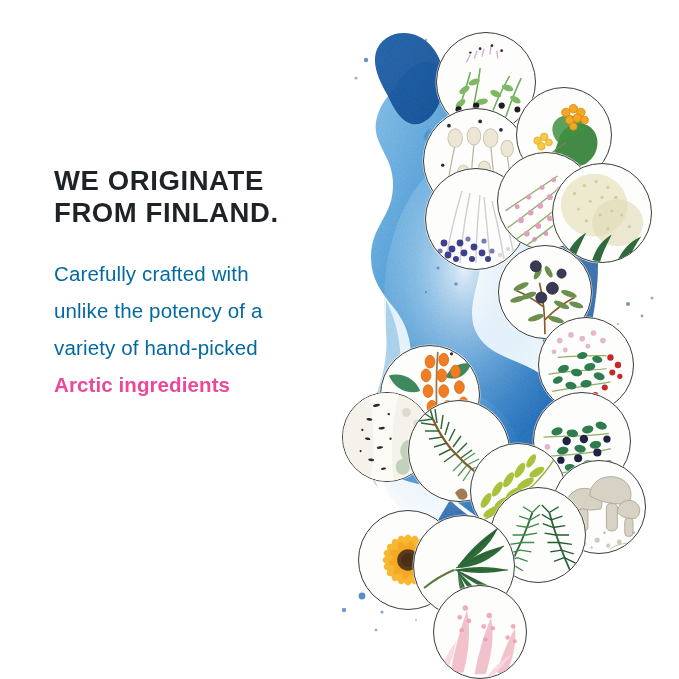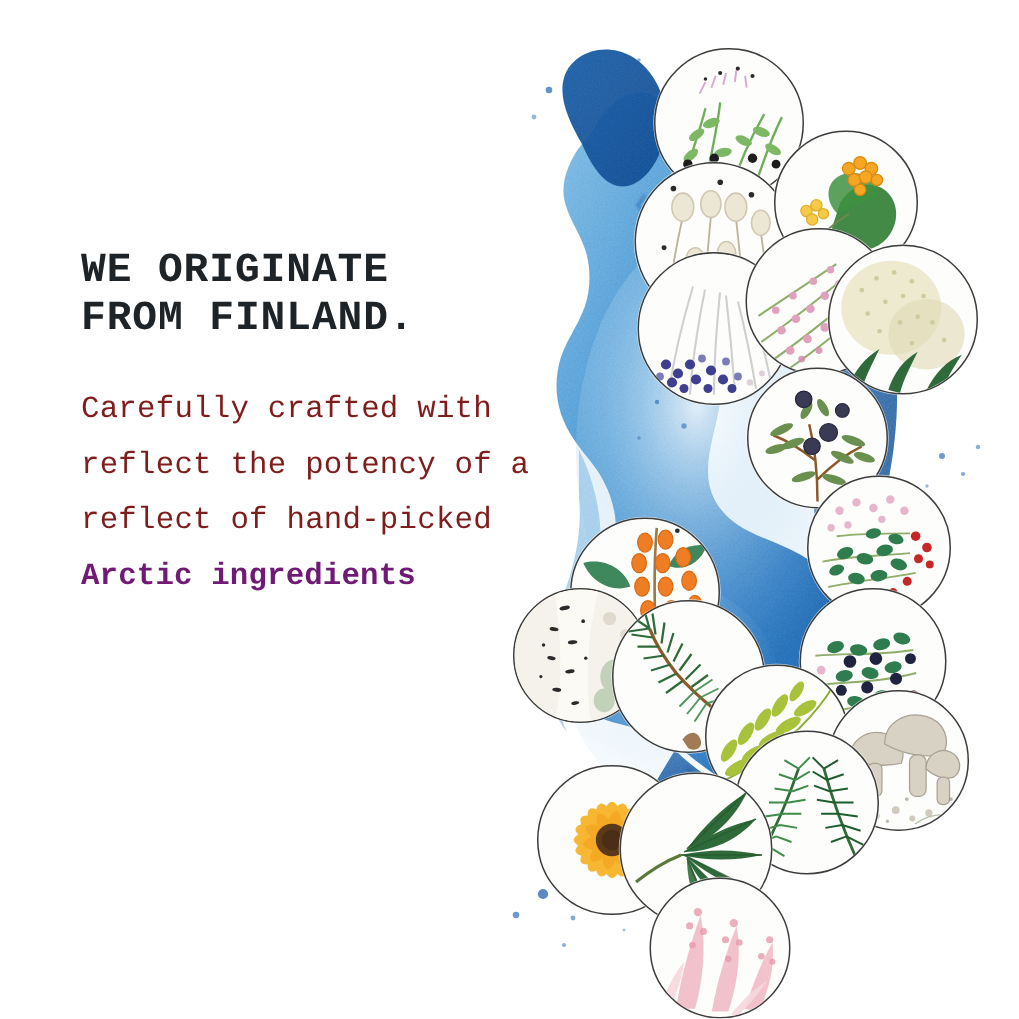--- a/index.html
+++ b/index.html
@@ -2,35 +2,35 @@
 <html><head>
 <meta charset="utf-8">
 <title>We Originate From Finland</title>
 <style>
   html,body{margin:0;padding:0;background:#ffffff;}
   body{
     width:679px;height:679px;overflow:hidden;position:relative;
     font-family:"Liberation Sans","DejaVu Sans",sans-serif;
     -webkit-font-smoothing:antialiased;
   }
-  #stage{position:absolute;inset:0;width:679px;height:679px;background:#fff;font-family:Liberation Mono, monospace;}
+  #stage{position:absolute;inset:0;width:679px;height:679px;background:#fff;}
 
   
   #text-block{position:absolute;left:54px;top:165px;width:300px;}
   #headline{
     font-size:27.5px;font-weight:700;line-height:32px;
     letter-spacing:0.6px;color:#1d2327;margin:0;
     text-transform:uppercase;white-space:pre-line;
   }
   #body-copy{margin:26px 0 0 0;}
   .body-line{
-    font-size:20.5px;line-height:37px;color:#7f1d1d;
+    font-size:20.5px;line-height:37px;color:#0369a1;
     letter-spacing:0.15px;font-weight:400;white-space:pre;
   }
-  .body-line.strong{font-weight:700;color:#701a75;letter-spacing:0.1px;}
+  .body-line.strong{font-weight:700;color:#ec4899;letter-spacing:0.1px;}
 
   
   #map-area{position:absolute;left:330px;top:0;width:349px;height:679px;}
   #map-svg{position:absolute;left:0;top:0;width:349px;height:679px;}
 
   
   .circle{
     position:absolute;border-radius:50%;
     border:1.1px solid #3c3c3c;
     background:#fdfdfb;overflow:hidden;
@@ -41,22 +41,22 @@
 </head>
 <body>
 
 <div id="stage">
 
   <div id="text-block">
     <h1 id="headline" style="color: rgb(29, 35, 39);">WE ORIGINATE
 FROM FINLAND.</h1>
     <div id="body-copy">
         <div class="body-line">Carefully crafted with</div>
-        <div class="body-line">reflect the potency of a</div>
-        <div class="body-line">reflect of hand-picked</div>
+        <div class="body-line">unlike the potency of a</div>
+        <div class="body-line">variety of hand-picked</div>
         <div class="body-line strong">Arctic ingredients</div>
       </div>
   </div>
 
   <div id="map-area">
 
     <svg id="map-svg" viewBox="0 0 349 679">
       <defs>
         <linearGradient id="gBody" x1="0" y1="0" x2="1" y2="1">
           <stop offset="0%" stop-color="#8ec6ea"></stop>

